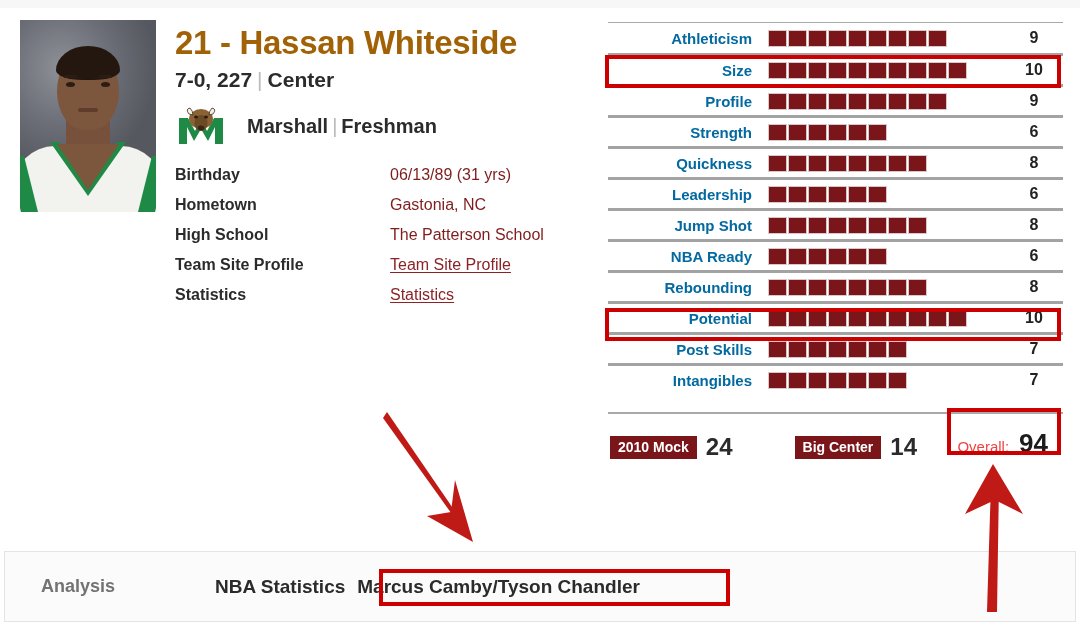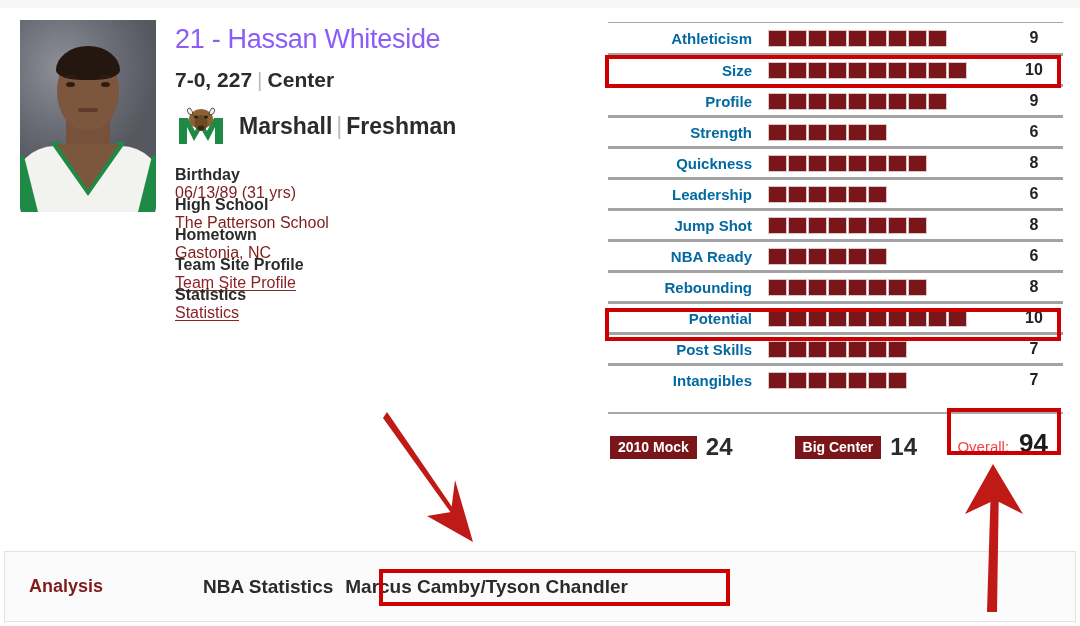--- a/index.html
+++ b/index.html
@@ -113,23 +113,23 @@
   .ph-strap {
     position: absolute; bottom: 0; width: 17px; height: 56px;
     background: #1f8a45;
   }
   .ph-strap.l { left: 50%; margin-left: -74px; transform: skewX(14deg); }
   .ph-strap.r { left: 50%; margin-left: 57px; transform: skewX(-14deg); }
 
   .player-name {
     position: absolute;
     left: 175px; top: 16px;
-    font-size: 27px;
-    font-weight: normal;
-    color: #8b5cf6;
+    font-size: 33px;
+    font-weight: bold;
+    color: #a16207;
     letter-spacing: -0.3px;
     white-space: nowrap;
   }
   .player-meta {
     position: absolute;
     left: 175px; top: 60px;
     font-size: 21px;
     color: #2b2b2b;
     white-space: nowrap;
   }
@@ -145,37 +145,37 @@
     align-items: center;
     white-space: nowrap;
   }
   .team-logo {
     position: relative;
     width: 52px; height: 38px;
     margin-right: 12px;
     flex: none;
   }
   .team-text {
-    font-size: 23px;
+    font-size: 20px;
     font-weight: bold;
     color: #2b2b2b;
+    margin-left: 8px;
   }
   .team-text .divider { color: #bbbbbb; padding: 0 4px; font-weight: 300; }
 
   .bio {
     position: absolute;
     left: 175px; top: 158px;
     width: 420px;
   }
   .bio-row {
     display: flex;
     height: 30px;
     align-items: baseline;
     font-size: 16px;
-    flex-direction: column;
   }
   .bio-label {
     width: 215px;
     font-weight: bold;
     color: #2b2b2b;
     flex: none;
   }
   .bio-value { color: #7f1d1d; }
   .bio-value.link {
     color: #8a2226;
@@ -280,24 +280,24 @@
     position: absolute;
     left: 4px; right: 4px;
     top: 551px;
     height: 71px;
     background: #fbfbfb;
     border: 1px solid #e4e4e4;
     display: flex;
     align-items: center;
   }
   .analysis-title {
-    margin-left: 24px;
+    margin-left: 36px;
     font-size: 18px;
     font-weight: bold;
-    color: #7f1d1d;
+    color: #737373;
     flex: none;
   }
   .nba-comp-label {
     margin-left: 100px;
     font-size: 19px;
     font-weight: bold;
     color: #2b2b2b;
     flex: none;
   }
   .nba-comp-value {
@@ -372,26 +372,26 @@
       </span>
       <span class="team-text"><span>Marshall</span><span class="divider">|</span><span>Freshman</span></span>
     </div>
 
     <div class="bio">
       <div class="bio-row">
         <span class="bio-label">Birthday</span>
         <span class="bio-value">06/13/89 (31 yrs)</span>
       </div>
       <div class="bio-row">
+        <span class="bio-label">Hometown</span>
+        <span class="bio-value">Gastonia, NC</span>
+      </div>
+      <div class="bio-row">
         <span class="bio-label">High School</span>
         <span class="bio-value">The Patterson School</span>
-      </div>
-      <div class="bio-row">
-        <span class="bio-label">Hometown</span>
-        <span class="bio-value">Gastonia, NC</span>
       </div>
       <div class="bio-row">
         <span class="bio-label">Team Site Profile</span>
         <span class="bio-value link">Team Site Profile</span>
       </div>
       <div class="bio-row">
         <span class="bio-label">Statistics</span>
         <span class="bio-value link">Statistics</span>
       </div>
     </div>

